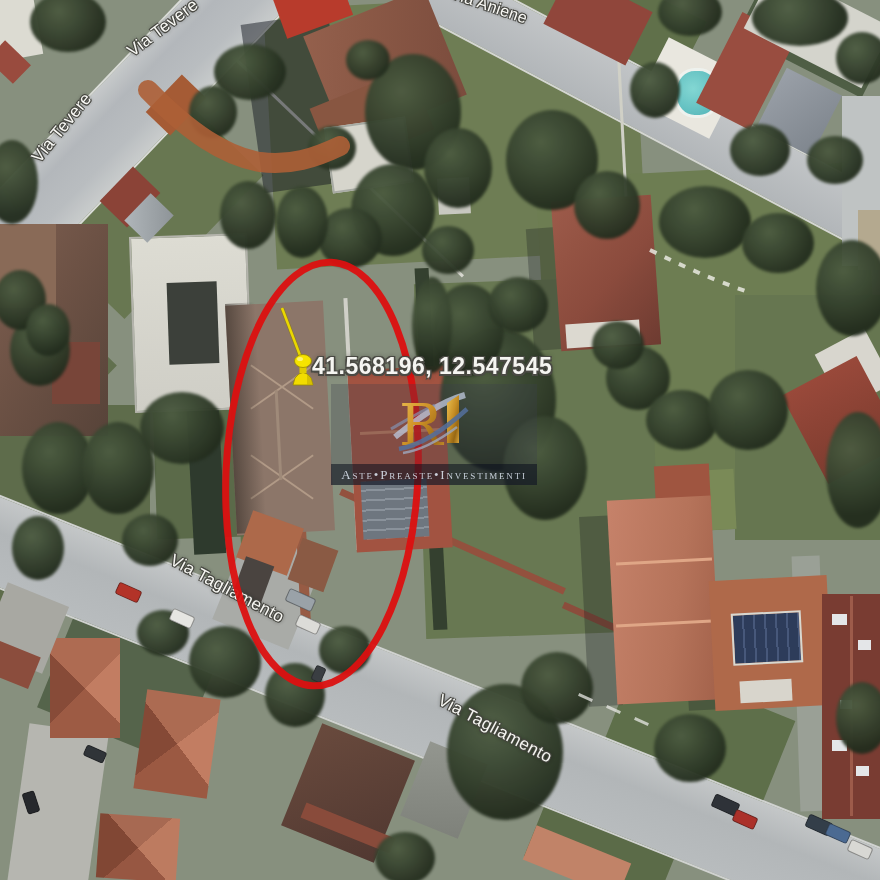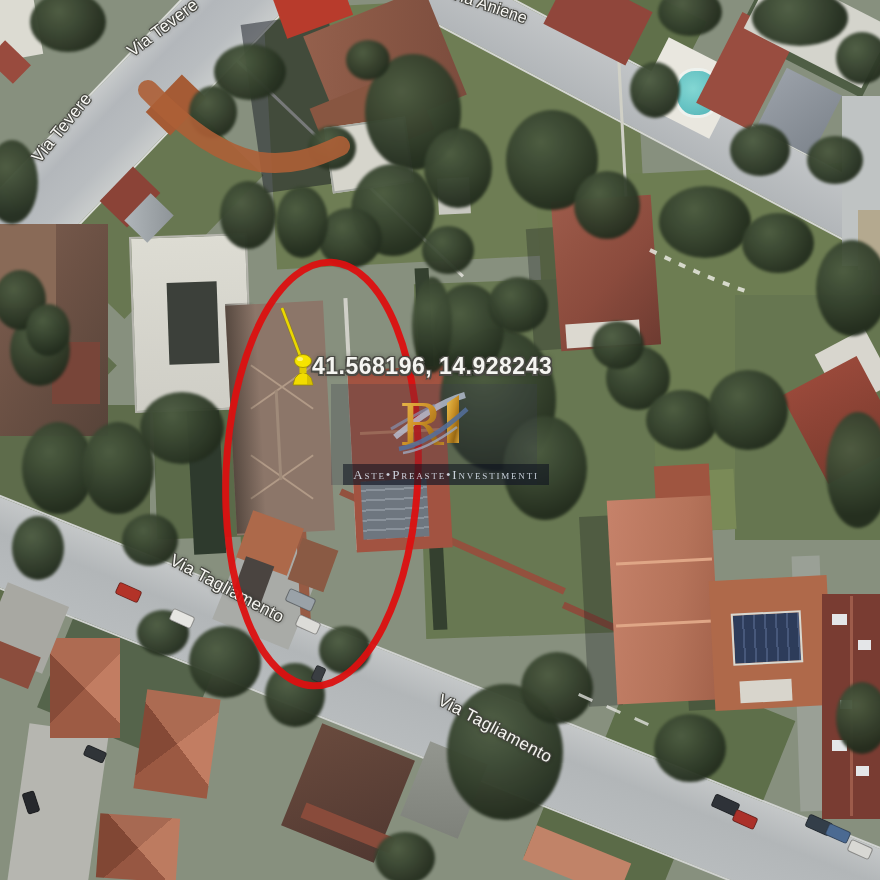--- a/index.html
+++ b/index.html
@@ -20,21 +20,21 @@
       font-size:23px;font-weight:600;letter-spacing:.5px;color:#f5f5f1;
       text-shadow:-1.5px -1.5px 0 #4a4a44,1.5px -1.5px 0 #4a4a44,
                   -1.5px 1.5px 0 #4a4a44,1.5px 1.5px 0 #4a4a44,0 0 5px rgba(30,30,28,.7);}
   #hl-svg{position:absolute;inset:0;z-index:9;pointer-events:none;}
   #pin-svg{position:absolute;left:276px;top:298px;z-index:10;}
   #brick-svg{position:absolute;left:130px;top:78px;z-index:3;}
   #stone-svg{position:absolute;left:638px;top:238px;z-index:6;}
   #watermark{position:absolute;left:331px;top:384px;width:206px;height:101px;z-index:11;
       background:rgba(58,63,76,.30);opacity:.96;}
   #wm-logo{position:absolute;left:58px;top:1px;}
-  #wm-band{position:absolute;left:12px;bottom:0;width:100%;height:21px;
+  #wm-band{position:absolute;left:0;bottom:0;width:100%;height:21px;
       background:rgba(10,14,30,.58);display:flex;align-items:center;justify-content:center;
       font-family:"Liberation Serif",serif;font-variant:small-caps;
       font-size:13px;letter-spacing:1.8px;color:#ccd4e0;}
 </style>
 </head>
 <body>
 
 <div id="map">
   <div id="scenery">
       <div class="sc" style="left: 270px; top: 0px; width: 370px; height: 260px; transform: rotate(-3deg); z-index: 1; background: rgb(110, 125, 82);"></div>
@@ -222,21 +222,21 @@
   <svg id="pin-svg" width="50" height="96">
     <line x1="6" y1="10" x2="25" y2="60" stroke="#8a7a00" stroke-width="4" opacity=".5"></line>
     <line x1="6" y1="10" x2="25" y2="60" stroke="#ead800" stroke-width="2.5"></line>
     <path d="M 19 80 Q 27 69 35 80 L 37 87 L 17 87 Z" fill="#f2dc00" stroke="#9a8a00" stroke-width=".8"></path>
     <rect x="23.5" y="66" width="7" height="9" fill="#e0cc00"></rect>
     <ellipse cx="27" cy="63" rx="8.5" ry="6.5" fill="#f6e400" stroke="#9a8a00" stroke-width=".8"></ellipse>
     <ellipse cx="24" cy="61" rx="3" ry="2" fill="#fcf480" opacity=".9"></ellipse>
     <path d="M 31 76 L 35 80 L 37 87 L 31 87 Z" fill="#c4ae00" opacity=".6"></path>
   </svg>
 
-  <div id="coords">41.568196, 14.928243</div>
+  <div id="coords">41.568196, 12.547545</div>
 
   <div id="watermark">
     <svg id="wm-logo" width="90" height="76">
       <defs>
         <linearGradient id="gg" x1="0" y1="0" x2="1" y2="1">
           <stop offset="0" stop-color="#f2c654"></stop>
           <stop offset=".45" stop-color="#cf9426"></stop>
           <stop offset=".75" stop-color="#9c6a14"></stop>
           <stop offset="1" stop-color="#e0a93a"></stop>
         </linearGradient>

